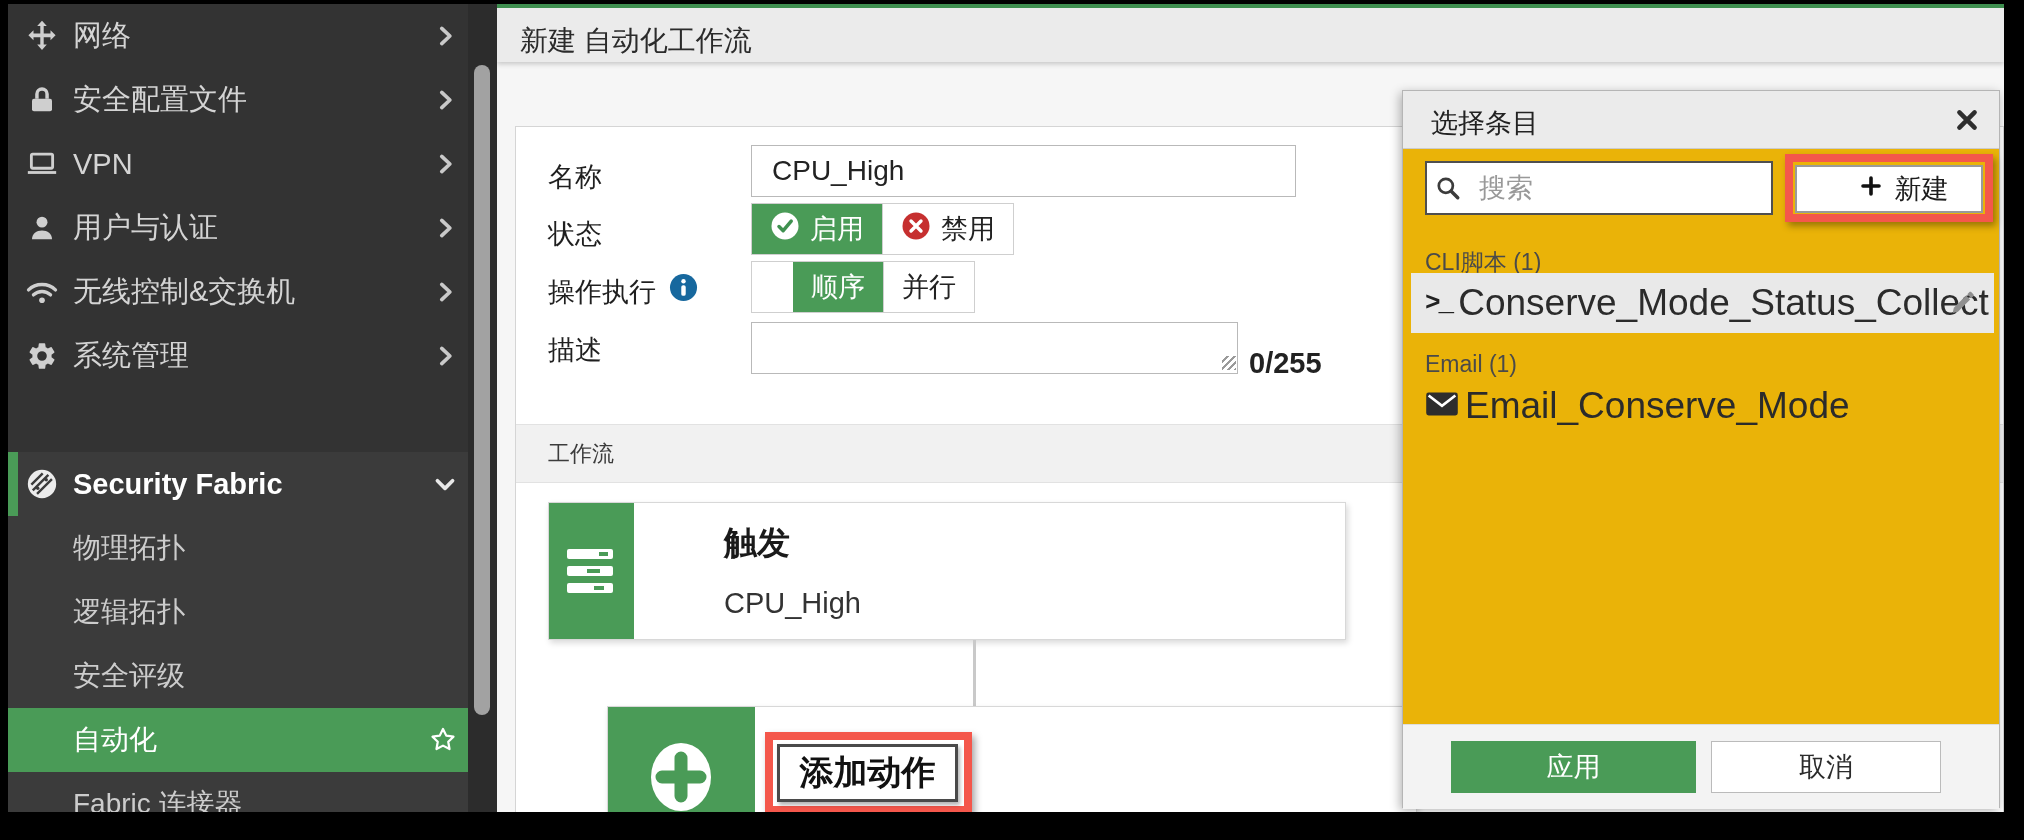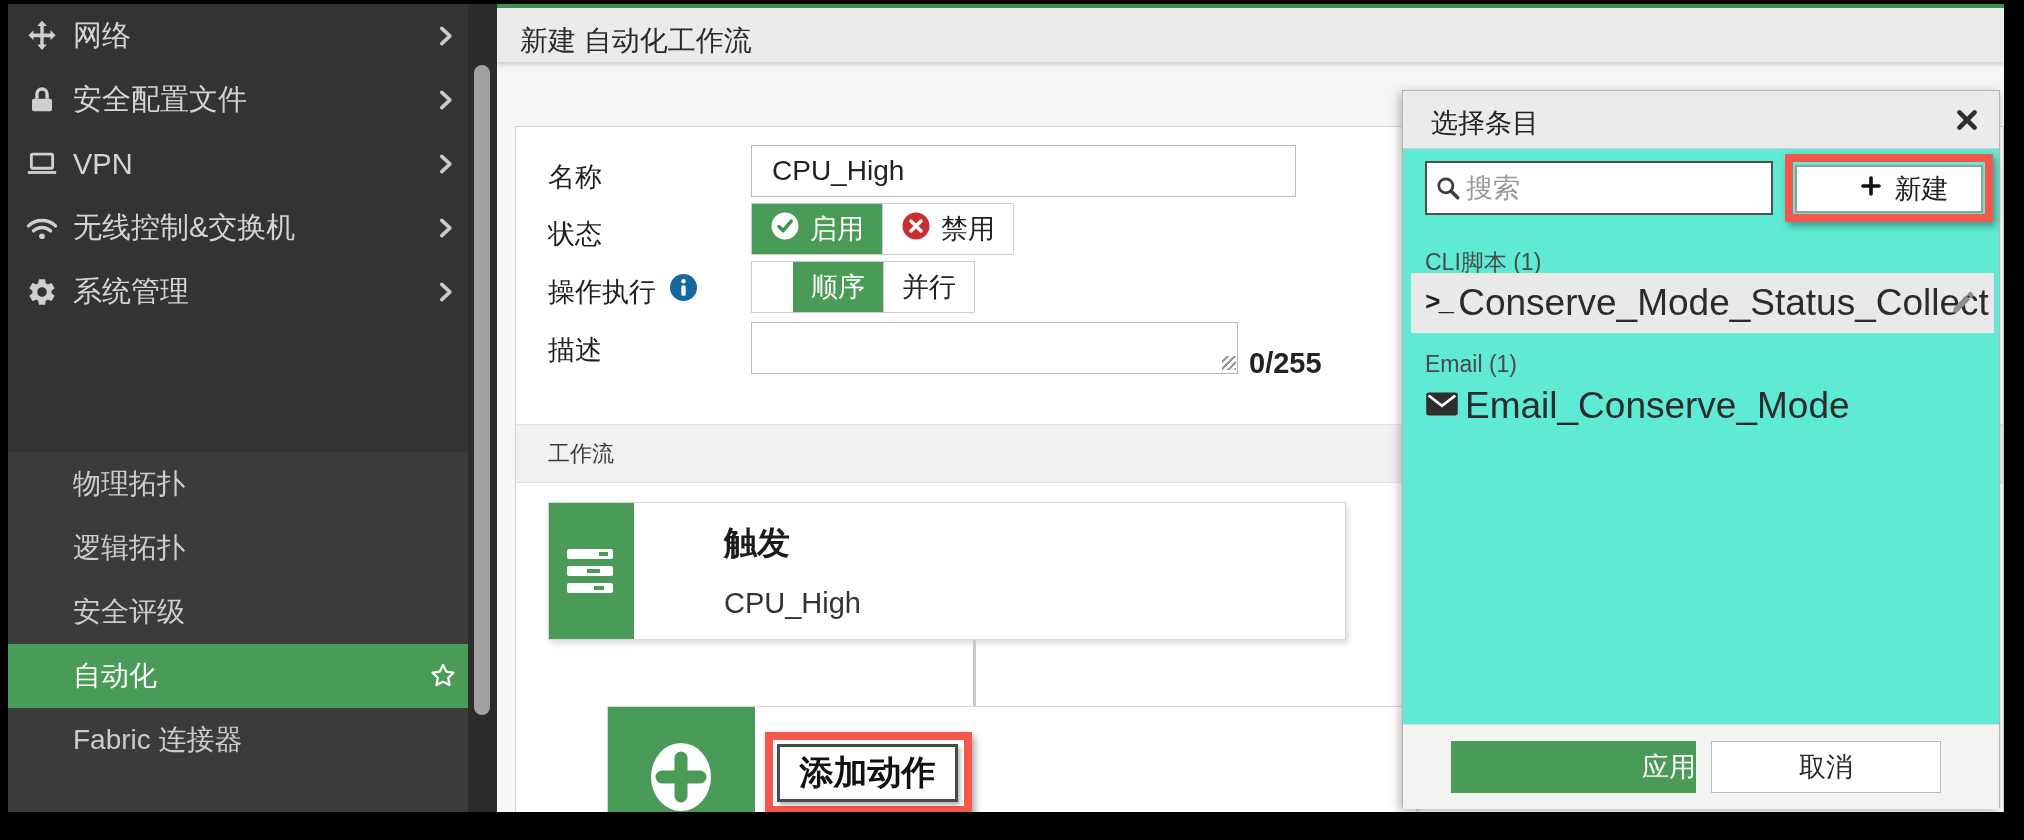--- a/index.html
+++ b/index.html
@@ -65,45 +65,45 @@
   .action-sq { position:absolute; left:0; top:0; width:147px; height:158px; background:#4a9b57; }
   .action-sq svg { position:absolute; left:41px; top:34px; }
   .add-annot { position:absolute; left:157px; top:25px; width:207px; height:82px;
                border:8px solid #f4574b; box-shadow:3px 4px 7px rgba(0,0,0,.35); }
   .add-label-box { position:absolute; left:169px; top:37px; width:181px; height:58px; background:#fff;
                    border:3px solid #4a4a4a; box-shadow:2px 3px 4px rgba(0,0,0,.3);
                    display:flex; align-items:center; justify-content:center; }
   .add-label-box span { font-size:34px; font-weight:700; color:#111; }
 
   
-  .panel { position:absolute; left:1394px; top:86px; width:598px; height:718px; background:#5eead4;
+  .panel { position:absolute; left:1394px; top:86px; width:598px; height:718px; background:#eab308;
            border:1px solid #b5b5b5; box-shadow:-2px 3px 10px rgba(0,0,0,.3); }
   .panel-head { position:absolute; left:0; top:0; width:100%; height:58px; background:#ebebeb; border-bottom:1px solid #cccccc; }
   .panel-head .p-title { position:absolute; left:28px; top:14px; font-size:27px; color:#222; }
   .panel-close { position:absolute; left:551px; top:16px; width:26px; height:26px; cursor:pointer; }
   .search-input { position:absolute; left:22px; top:70px; width:348px; height:54px; border:2px solid #4f4f4f;
-                  font-size:27px; color:#333; padding:0 8px 0 39px; font-family:inherit; }
+                  font-size:27px; color:#333; padding:0 8px 0 52px; font-family:inherit; }
   .search-input::placeholder { color:#999; }
   .search-ic { position:absolute; left:32px; top:84px; width:26px; height:26px; pointer-events:none; }
   .new-annot { position:absolute; left:382px; top:63px; width:208px; height:68px;
                border:8px solid #f4574b; box-shadow:3px 4px 7px rgba(0,0,0,.35); }
   .new-btn { position:absolute; left:392px; top:74px; width:188px; height:48px; background:#fff;
              border:2px solid #9a9a9a; display:flex; align-items:center; justify-content:center; gap:12px;
              font-size:27px; color:#1d1d1d; cursor:pointer;padding-left:29px; }
   .grp-head { position:absolute; left:22px; font-size:23px; color:#4a4a4a; }
   .p-row { position:absolute; left:8px; width:583px; height:60px; display:flex; align-items:center; cursor:pointer; }
   .p-row.sel { background:#e9e9e9; }
   .p-row .term { font-family:"Liberation Mono","DejaVu Sans Mono",monospace; font-size:26px; font-weight:700; color:#222;
                  margin-left:14px; letter-spacing:-2px; }
   .p-row .r-name { font-size:37px; color:#2b2b2b; margin-left:6px; white-space:nowrap; }
   .p-row .pencil { position:absolute; right:18px; width:28px; height:28px; }
   .p-row .env { margin-left:14px; }
   .panel-foot { position:absolute; left:0; top:633px; width:100%; height:85px; background:#f3f3f3; border-top:1px solid #ddd; }
   .btn-apply { position:absolute; left:48px; top:16px; width:245px; height:52px; background:#4a9b57; color:#fff;
-               font-size:27px; border:none; cursor:pointer; font-family:inherit;text-align:right; }
+               font-size:27px; border:none; cursor:pointer; font-family:inherit; }
   .btn-cancel { position:absolute; left:308px; top:16px; width:230px; height:52px; background:#fff; color:#2b2b2b;
                 font-size:27px; border:1px solid #bbb; cursor:pointer; font-family:inherit; }
 </style>
 </head>
 <body>
 
 <div class="app">
 
   <nav class="sidebar">
 
@@ -145,20 +145,34 @@
           </svg>
       </span>
       <span class="mi-label">VPN</span>
       <span class="mi-chev">
         <svg width="26" height="26" viewBox="0 0 24 24">
             <path d="M9 5l7.5 7L9 19" fill="none" stroke="#c9c9c9" stroke-width="3.4" stroke-linecap="round" stroke-linejoin="round"></path>
           </svg>
       </span>
     </div>
 
+    <div class="menu-item">
+      <span class="mi-icon">
+        <svg width="32" height="32" viewBox="0 0 24 24">
+            <circle cx="12" cy="7.6" r="4.1" fill="#cfcfcf"></circle>
+            <path fill="#cfcfcf" d="M4.5 20.5c0-4.2 3.4-6.6 7.5-6.6s7.5 2.4 7.5 6.6z"></path>
+          </svg>
+      </span>
+      <span class="mi-label">用户与认证</span>
+      <span class="mi-chev">
+        <svg width="26" height="26" viewBox="0 0 24 24">
+            <path d="M9 5l7.5 7L9 19" fill="none" stroke="#c9c9c9" stroke-width="3.4" stroke-linecap="round" stroke-linejoin="round"></path>
+          </svg>
+      </span>
+    </div>
 
     <div class="menu-item">
       <span class="mi-icon">
         <svg width="34" height="34" viewBox="0 0 24 24">
             <path d="M2.5 10.5C7.5 5.5 16.5 5.5 21.5 10.5" fill="none" stroke="#cfcfcf" stroke-width="2.4" stroke-linecap="round"></path>
             <path d="M6 14c3.5-3.2 8.5-3.2 12 0" fill="none" stroke="#cfcfcf" stroke-width="2.4" stroke-linecap="round"></path>
             <circle cx="12" cy="17.8" r="2" fill="#cfcfcf"></circle>
           </svg>
       </span>
       <span class="mi-label">无线控制&amp;交换机</span>
@@ -177,20 +191,37 @@
       </span>
       <span class="mi-label">系统管理</span>
       <span class="mi-chev">
         <svg width="26" height="26" viewBox="0 0 24 24">
             <path d="M9 5l7.5 7L9 19" fill="none" stroke="#c9c9c9" stroke-width="3.4" stroke-linecap="round" stroke-linejoin="round"></path>
           </svg>
       </span>
     </div>
 
     <div class="fabric-section">
+      <div class="menu-item fabric-head">
+        <span class="fabric-bar"></span>
+        <span class="mi-icon">
+          <svg width="34" height="34" viewBox="0 0 24 24">
+              <circle cx="12" cy="12" r="10" fill="#ececec"></circle>
+              <path d="M5.5 16.5L16.5 5.5M8.5 19L19 8.5M4.5 12.5l8-8" stroke="#3b3b3b" stroke-width="1.7" fill="none"></path>
+              <circle cx="9" cy="15" r="1.2" fill="#3b3b3b"></circle>
+              <circle cx="15" cy="9" r="1.2" fill="#3b3b3b"></circle>
+            </svg>
+        </span>
+        <span class="mi-label">Security Fabric</span>
+        <span class="mi-chev">
+          <svg width="26" height="26" viewBox="0 0 24 24">
+              <path d="M5 9l7 7 7-7" fill="none" stroke="#e8e8e8" stroke-width="3.4" stroke-linecap="round" stroke-linejoin="round"></path>
+            </svg>
+        </span>
+      </div>
       <div class="sub-item">
         <span class="mi-label">物理拓扑</span>
       </div>
       <div class="sub-item">
         <span class="mi-label">逻辑拓扑</span>
       </div>
       <div class="sub-item">
         <span class="mi-label">安全评级</span>
       </div>
       <div class="sub-item selected">

